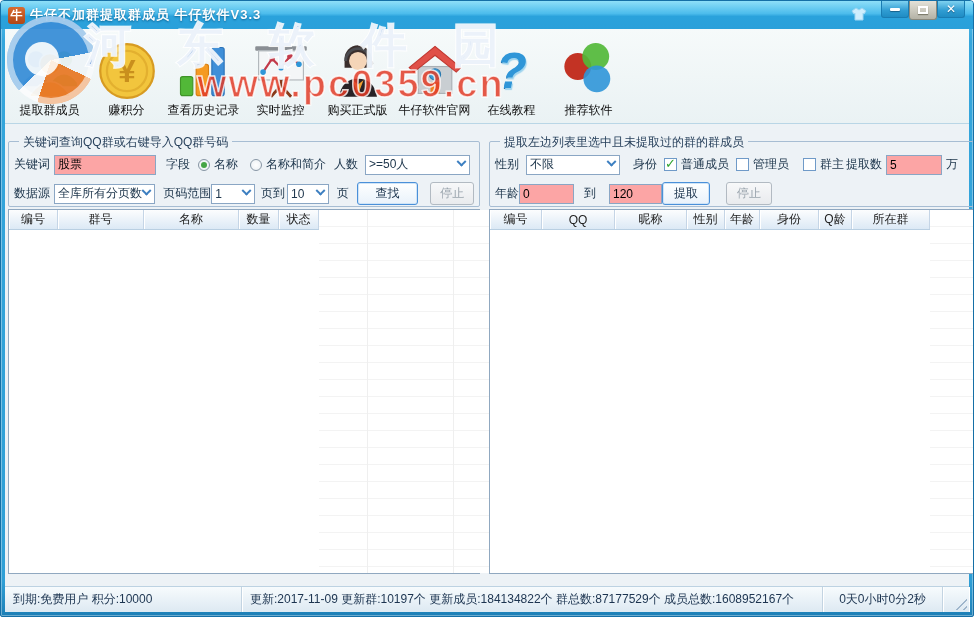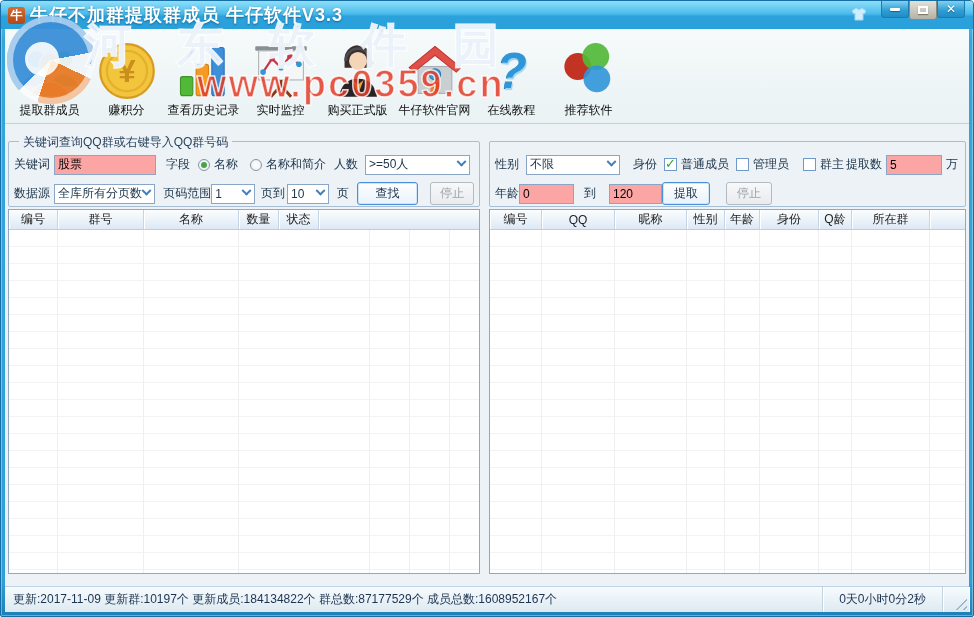--- a/index.html
+++ b/index.html
@@ -4,21 +4,21 @@
 <style>
   * { margin:0; padding:0; box-sizing:border-box; }
   body { font-family:"Liberation Sans","DejaVu Sans",sans-serif; background:#fff; }
   .window{ position:relative; width:974px; height:617px; background:linear-gradient(180deg,#5ec4ee,#35a6dc 40px,#2f9fd6 580px,#1d7fb6);
            border:1px solid #156fa6; border-radius:4px 4px 2px 2px; overflow:hidden; box-shadow:inset 0 0 0 1px rgba(255,255,255,.35);}
   
   .titlebar{ position:absolute; left:0; top:0; right:0; height:28px;
              background:linear-gradient(180deg,#8edff8 0%,#4cbcec 45%,#2aa2dc 55%,#2aa0da 100%); display:flex; align-items:center; }
   .title-icon{ width:17px; height:17px; margin:0 5px 0 7px; background:linear-gradient(180deg,#d86a30,#b04818); border-radius:3px;
                color:#fff; font-size:12px; font-weight:bold; display:flex; align-items:center; justify-content:center; }
-  .title-text{ color:#fff; font-size:18px; font-weight:bold; text-shadow:0 1px 2px rgba(0,70,110,.65); letter-spacing:1px;}
+  .title-text{ color:#fff; font-size:13px; font-weight:bold; text-shadow:0 1px 2px rgba(0,70,110,.65); letter-spacing:1px;}
   .win-controls{ position:absolute; right:8px; top:0; height:24px; display:flex; align-items:flex-start; }
   .skin-btn{ width:20px; height:20px; margin:3px 12px 0 0; display:flex; align-items:center; justify-content:center; border-radius:3px; }
   .wbtn{ width:28px; height:17px; border:1px solid #1a7cb2; border-top:none; border-radius:0 0 3px 3px;
          background:linear-gradient(180deg,#7fd2f0,#2f9cd2 60%,#1f8cc4); display:flex; align-items:center; justify-content:center; }
   .wbtn.max{ height:19px; background:linear-gradient(180deg,#e4e2d8,#b4b2a6); border-color:#8a887c; }
   .glyph-min{ width:10px; height:3px; background:#fff; border-radius:1px; box-shadow:0 1px 1px rgba(0,40,70,.5);}
   .glyph-max{ width:10px; height:8px; border:2px solid #fff; box-shadow:0 1px 1px rgba(60,60,40,.5);}
   .glyph-close{ color:#fff; font-size:12px; font-weight:bold; text-shadow:0 1px 1px rgba(0,40,70,.5); line-height:1;}
   .shirt-svg{ display:block; }
   
@@ -41,21 +41,21 @@
   .combo{ height:20px; border:1px solid #8aa6c4; background:#fff; display:flex; align-items:center; justify-content:space-between; padding:0 4px 0 3px; font-size:12px; }
   .chev{ width:7px; height:7px; border-right:2px solid #3d7fc1; border-bottom:2px solid #3d7fc1; transform:rotate(45deg) translate(-2px,-2px); }
   .radio{ width:12px; height:12px; border-radius:50%; border:1px solid #8796a4; background:radial-gradient(#fff,#e8edf2); margin-right:4px; position:relative;}
   .radio.sel::after{ content:""; position:absolute; left:2px; top:2px; width:6px; height:6px; border-radius:50%; background:#46a546; }
   .cbx{ width:13px; height:13px; border:1px solid #6f9ac8; background:#fff; margin-right:4px; display:flex; align-items:center; justify-content:center; }
   .cbx .ck{ color:#2fa32f; font-size:13px; font-weight:bold; line-height:1; margin-top:-2px; }
   .btn{ height:23px; border:1px solid #4a90d9; border-radius:3px; background:linear-gradient(180deg,#feffff,#e9f2fb); font-size:12px; color:#17304a;
         display:flex; align-items:center; justify-content:center; box-shadow:0 0 0 1px #cfe4f7 inset; }
   .btn.disabled{ border-color:#b2bac2; background:linear-gradient(180deg,#f7f8f9,#e9ebee); color:#9aa4ad; box-shadow:none; }
   
-  .table{ flex:1; margin-top:2px; border:1px solid #90a8c0; background:#fff; display:flex; flex-direction:column; min-height:0; }
+  .table{ flex:1; margin-top:2px; border:1px solid #90a8c0; background:#fff; display:flex; flex-direction:row; min-height:0; }
   .thead{ height:20px; display:flex; background:linear-gradient(180deg,#fcfdfe,#dce9f5); border-bottom:1px solid #b9cfe2; }
   .th{ font-size:12px; color:#222; display:flex; align-items:center; justify-content:center; border-right:1px solid #c5d5e6; box-shadow:1px 0 0 #fff inset; }
   .tbody{ flex:1; display:flex; background:repeating-linear-gradient(to bottom,#fff 0 16px,#f3f3f3 16px 17px); }
   .tbody>div{ border-right:1px solid #efefef; }
   
   .statusbar{ height:26px; background:linear-gradient(180deg,#f7fbfd,#dde9f2); border-top:1px solid #bdd2e2; display:flex; align-items:stretch; font-size:12px; color:#1c3450; }
   .sb{ display:flex; align-items:center; padding:0 8px; border-right:1px solid #c3d4e2; box-shadow:1px 0 0 #fff; }
   .sb1{ width:237px; } .sb2{ flex:1; } .sb3{ width:120px; justify-content:center; border-right:1px solid #c3d4e2; }
   .sb4{ width:26px; border:none; position:relative; }
   .grip{ position:absolute; right:2px; bottom:2px; width:12px; height:12px;
@@ -260,20 +260,21 @@
             <div style="width:131px"></div>
               <div style="width:40px"></div>
               <div style="width:40px"></div>
               <div style="flex:1;border:none"></div>
           </div>
         </div>
       </div>
 
       <div class="col right">
         <div class="groupbox">
+          <div class="gb-title">提取左边列表里选中且未提取过的群的群成员</div>
           <div class="frow">
             <span class="lbl">性别</span>
             <div class="combo ml7" style="width:94px">
               <span>不限</span>
                 <span class="chev"></span>
             </div>
             <span class="lbl ml13">身份</span>
             <span class="cbx ml7">
                 <span class="ck">✓</span>
               </span>
@@ -323,20 +324,21 @@
               <div style="width:59px"></div>
               <div style="width:33px"></div>
               <div style="width:78px"></div>
               <div style="flex:1;border:none"></div>
           </div>
         </div>
       </div>
     </div>
 
     <div class="statusbar">
+      <div class="sb sb1">到期:免费用户 积分:10000</div>
       <div class="sb sb2">更新:2017-11-09 更新群:10197个 更新成员:184134822个 群总数:87177529个 成员总数:1608952167个</div>
       <div class="sb sb3">0天0小时0分2秒</div>
       <div class="sb sb4">
         <div class="grip"></div>
       </div>
     </div>
   </div>
 
   <div class="wm wm-logo"></div>
   <div class="wm wm-name">河东软件园</div>

